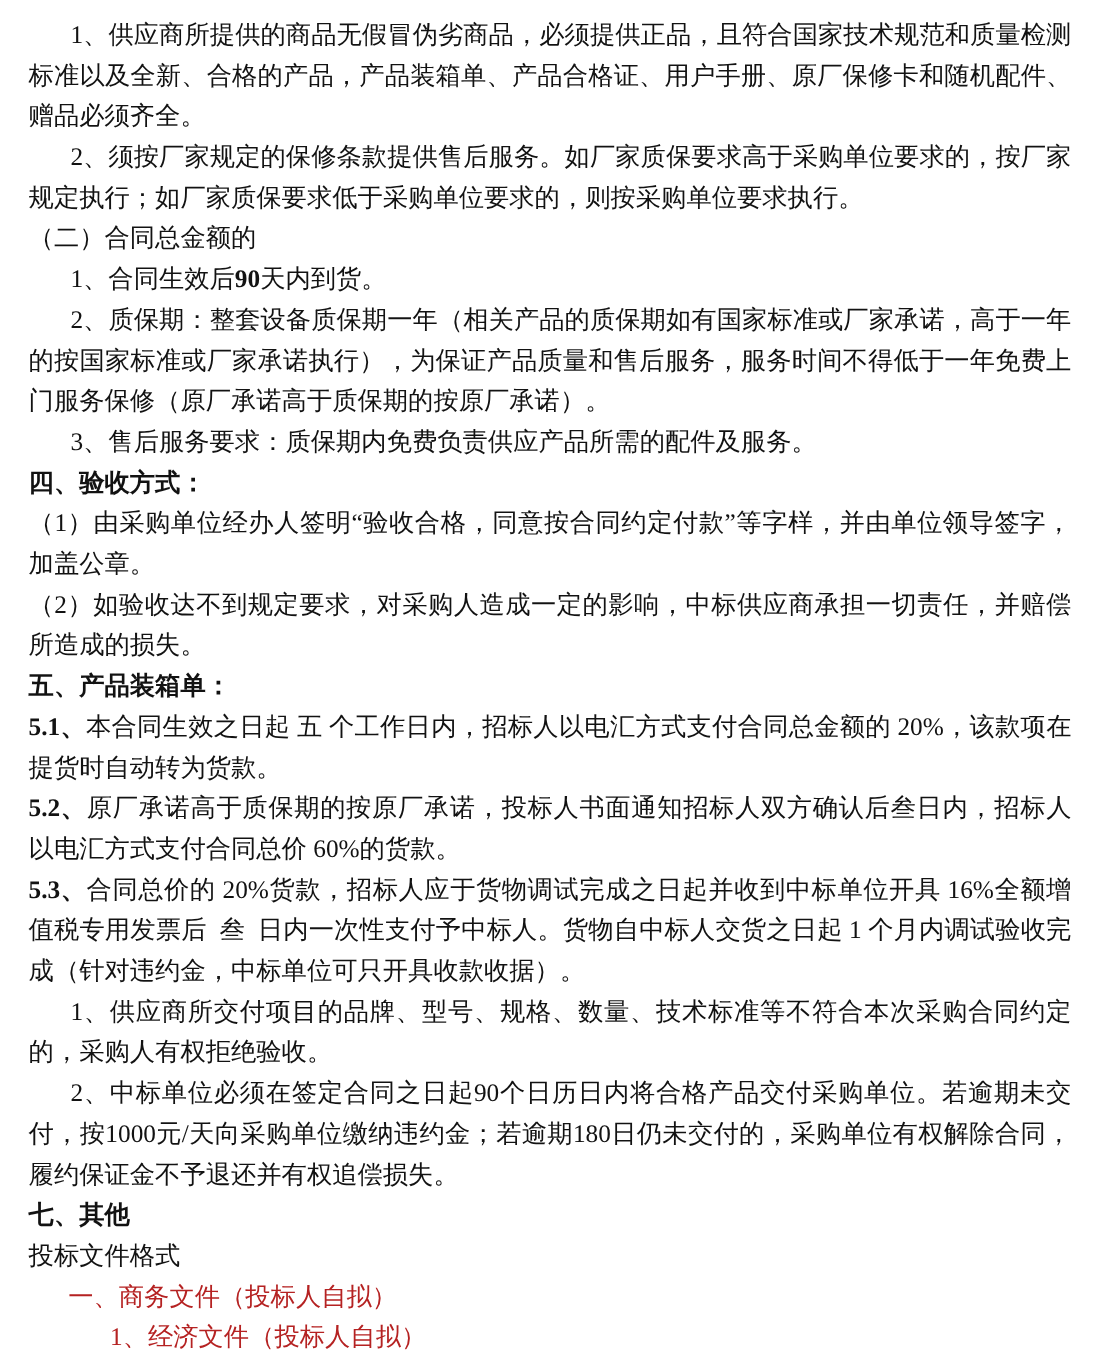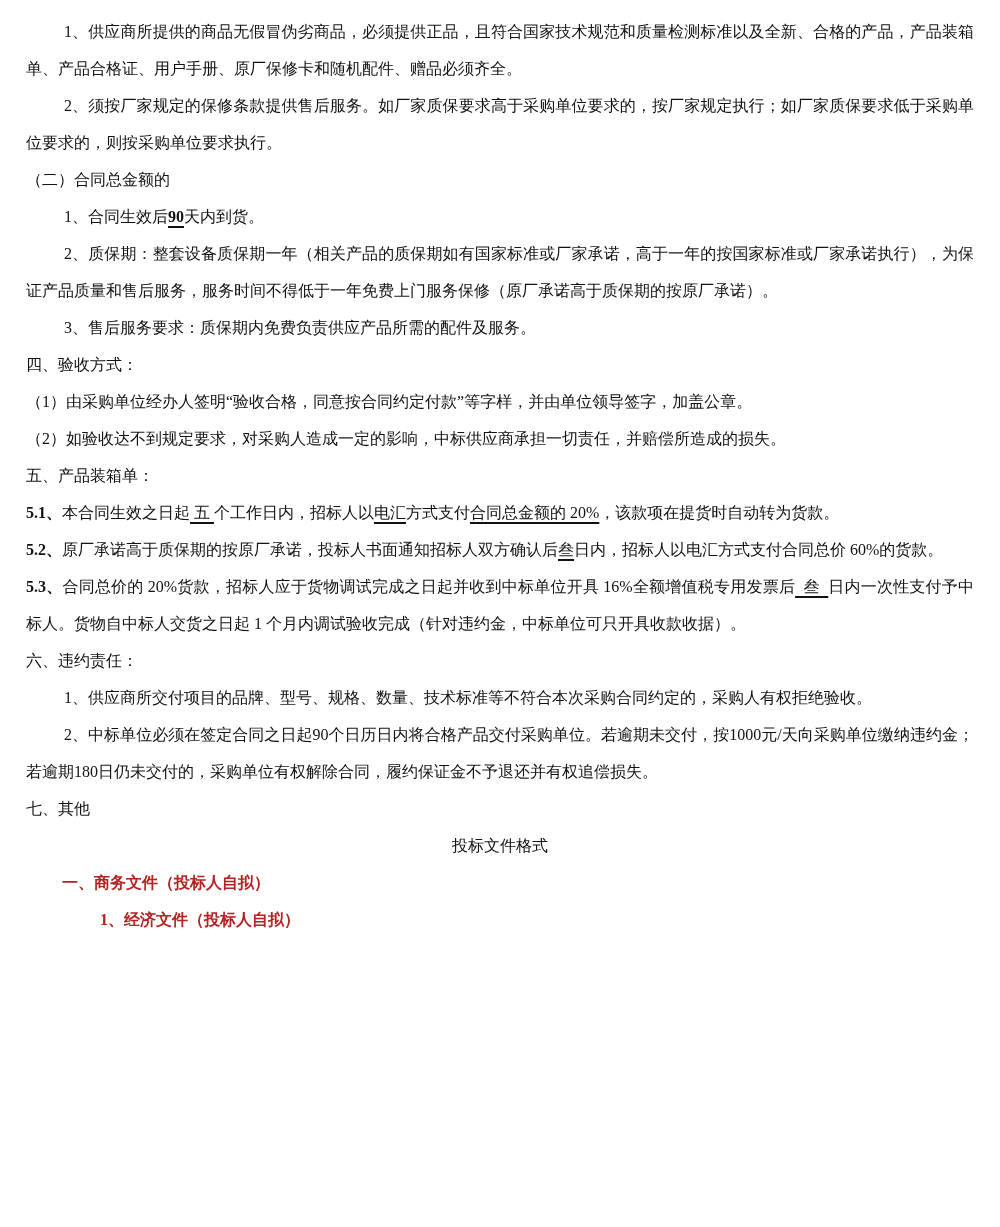--- a/index.html
+++ b/index.html
@@ -6,31 +6,31 @@
   html, body { margin: 0; padding: 0; background: #ffffff; }
   body {
     width: 1000px; height: 1227px; overflow: hidden;
     font-family: "Liberation Serif", "DejaVu Serif", serif;
     color: var(--ink);
   }
   .page {
     box-sizing: border-box;
     width: 1000px; height: 1227px;
     padding: 13px 26px 0 26px;
-    font-size: 16px;
+    font-size: 23px;
     line-height: 37px;
     text-align: justify;
   }
   p { margin: 0; }
   .ind { text-indent: 38px; }        
   .b { font-weight: bold; }
-  .u { text-decoration: underline; text-underline-offset: 4px; text-decoration-thickness: 1.5px; }
-  .heading { font-weight: normal; }
-  .center { text-align: center; }
-  .red { color: var(--red); font-weight: bold; }
+  .u { text-underline-offset: 4px; text-decoration-thickness: 1.5px; }
+  .heading { font-weight: bold; }
+  .center { text-align: left; }
+  .red { color: var(--red); font-weight: normal; }
   .red.l1 { padding-left: 36px; }
   .red.l2 { padding-left: 74px; }
 </style>
 </head>
 <body>
 
 <div class="page">
 
   <p class="ind">1、供应商所提供的商品无假冒伪劣商品，必须提供正品，且符合国家技术规范和质量检测标准以及全新、合格的产品，产品装箱单、产品合格证、用户手册、原厂保修卡和随机配件、赠品必须齐全。</p>
 
@@ -53,21 +53,20 @@
   <p>（2）如验收达不到规定要求，对采购人造成一定的影响，中标供应商承担一切责任，并赔偿所造成的损失。</p>
 
   <p class="heading">五、产品装箱单：</p>
 
   <p><span class="b">5.1、</span><span>本合同生效之日起</span><span class="u">&nbsp;五&nbsp;</span><span>个工作日内，招标人以</span><span class="u">电汇</span><span>方式支付</span><span class="u">合同总金额的 20%</span><span>，该款项在提货时自动转为货款。</span></p>
 
   <p><span class="b">5.2、</span><span>原厂承诺高于质保期的按原厂承诺，投标人书面通知招标人双方确认后</span><span class="u">叁</span><span>日内，招标人以电汇方式支付合同总价 60%的货款。</span></p>
 
   <p><span class="b">5.3、</span><span>合同总价的 20%货款，招标人应于货物调试完成之日起并收到中标单位开具 16%全额增值税专用发票后</span><span class="u">&nbsp;&nbsp;叁&nbsp;&nbsp;</span><span>日内一次性支付予中标人。货物自中标人交货之日起 1 个月内调试验收完成（针对违约金，中标单位可只开具收款收据）。</span></p>
 
-  <p class="heading">六、违约责任：</p>
 
   <p class="ind">1、供应商所交付项目的品牌、型号、规格、数量、技术标准等不符合本次采购合同约定的，采购人有权拒绝验收。</p>
 
   <p class="ind">2、中标单位必须在签定合同之日起90个日历日内将合格产品交付采购单位。若逾期未交付，按1000元/天向采购单位缴纳违约金；若逾期180日仍未交付的，采购单位有权解除合同，履约保证金不予退还并有权追偿损失。</p>
 
   <p class="heading">七、其他</p>
 
   <p class="center">投标文件格式</p>
 
   <p class="red l1">一、商务文件（投标人自拟）</p>

